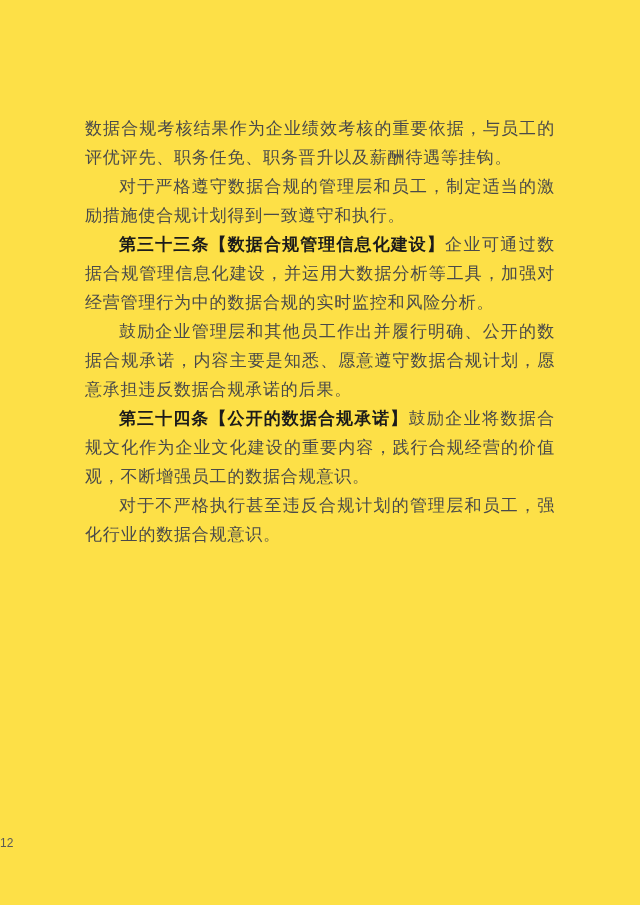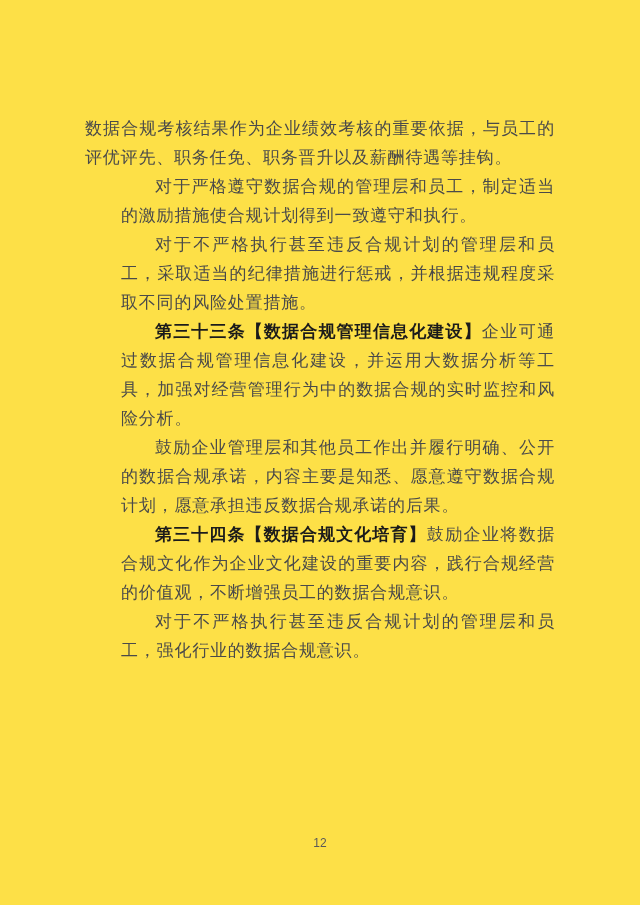--- a/index.html
+++ b/index.html
@@ -26,45 +26,42 @@
     letter-spacing: 0.8px;
     text-align: justify;
     color: #4a4a4a;
   }
   .content p {
     margin: 0;
     padding: 0;
   }
   .content p.indent {
     text-indent: 2em;
-    margin-left: 36px;
   }
   .content b.lead {
     font-weight: 700;
     color: #1b1b1b;
     letter-spacing: 0.5px;
   }
   .footer {
     position: absolute;
     left: 0;
     right: 0;
     top: 836px;
-    text-align: center;
     font-size: 12px;
     color: #595959;
     font-family: "Liberation Sans", "DejaVu Sans", sans-serif;
   }
 </style>
 </head>
 <body>
 
 <div class="page">
   <div class="content" id="content">
       <p><span>数据合规考核结果作为企业绩效考核的重要依据，与员工的评优评先、职务任免、职务晋升以及薪酬待遇等挂钩。</span></p>
       <p class="indent"><span>对于严格遵守数据合规的管理层和员工，制定适当的激励措施使合规计划得到一致遵守和执行。</span></p>
-      <p class="indent"><span>对于不严格执行甚至违反合规计划的管理层和员工，采取适当的纪律措施进行惩戒，并根据违规程度采取不同的风险处置措施。</span></p>
       <p class="indent"><b class="lead">第三十三条【数据合规管理信息化建设】</b><span>企业可通过数据合规管理信息化建设，并运用大数据分析等工具，加强对经营管理行为中的数据合规的实时监控和风险分析。</span></p>
       <p class="indent"><span>鼓励企业管理层和其他员工作出并履行明确、公开的数据合规承诺，内容主要是知悉、愿意遵守数据合规计划，愿意承担违反数据合规承诺的后果。</span></p>
-      <p class="indent"><b class="lead">第三十四条【数据合规文化培育】</b><span>鼓励企业将数据合规文化作为企业文化建设的重要内容，践行合规经营的价值观，不断增强员工的数据合规意识。</span></p>
+      <p class="indent"><b class="lead">第三十四条【公开的数据合规承诺】</b><span>鼓励企业将数据合规文化作为企业文化建设的重要内容，践行合规经营的价值观，不断增强员工的数据合规意识。</span></p>
       <p class="indent"><span>对于不严格执行甚至违反合规计划的管理层和员工，强化行业的数据合规意识。</span></p>
     </div>
   <div class="footer">12</div>
 </div>
 
 </body></html>

